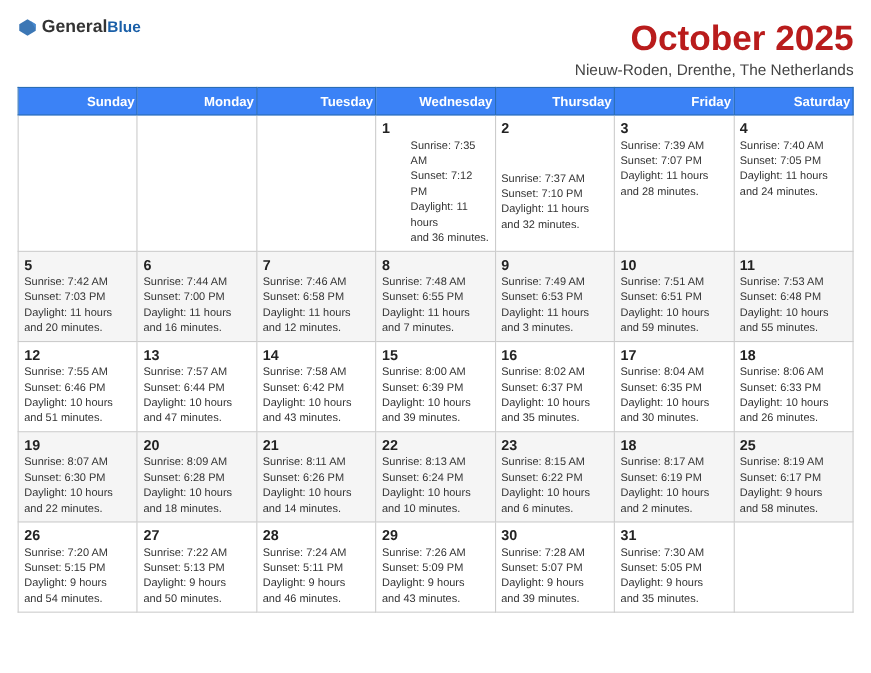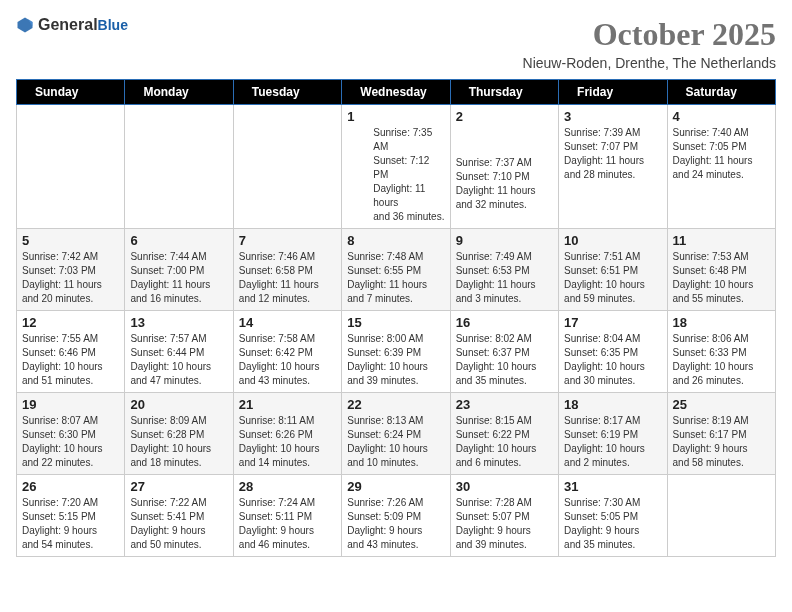--- a/index.html
+++ b/index.html
@@ -24,41 +24,40 @@
     .logo-icon {
       width: 18px;
       height: 18px;
     }
     .title-section {
       text-align: right;
     }
     .month-year {
       font-size: 32px;
       font-weight: bold;
-      color: #737373;
-      font-family: Liberation Serif, serif;
+      color: #b91c1c;
     }
     .location {
       font-size: 14px;
       color: #444;
       margin-top: 2px;
       padding-left: 20px;
     }
     .calendar {
       width: 100%;
       border-collapse: collapse;
       border: 1px solid #bbb;
     }
     .calendar th {
-      background: #000000;
+      background: #3b82f6;
       color: #fff;
       font-size: 12px;
       font-weight: bold;
-      padding: 5px 18px;
-      text-align: left;
+      padding: 5px 2px;
+      text-align: right;
       border: 1px solid #2a6db5;
     }
     .calendar td {
       vertical-align: top;
       border: 1px solid #ccc;
       padding: 4px 5px;
       width: 108px;
       min-height: 80px;
       background: #fff;
       font-size: 10px;
@@ -307,21 +306,21 @@
         <td>
           <span class="day-number">26</span>
           <div class="day-info" style="white-space: pre-line;">Sunrise: 7:20 AM
 Sunset: 5:15 PM
 Daylight: 9 hours
 and 54 minutes.</div>
         </td>
         <td>
           <span class="day-number">27</span>
           <div class="day-info" style="white-space: pre-line;">Sunrise: 7:22 AM
-Sunset: 5:41 PM
+Sunset: 5:13 PM
 Daylight: 9 hours
 and 50 minutes.</div>
         </td>
         <td>
           <span class="day-number">28</span>
           <div class="day-info" style="white-space: pre-line;">Sunrise: 7:24 AM
 Sunset: 5:11 PM
 Daylight: 9 hours
 and 46 minutes.</div>
         </td>

